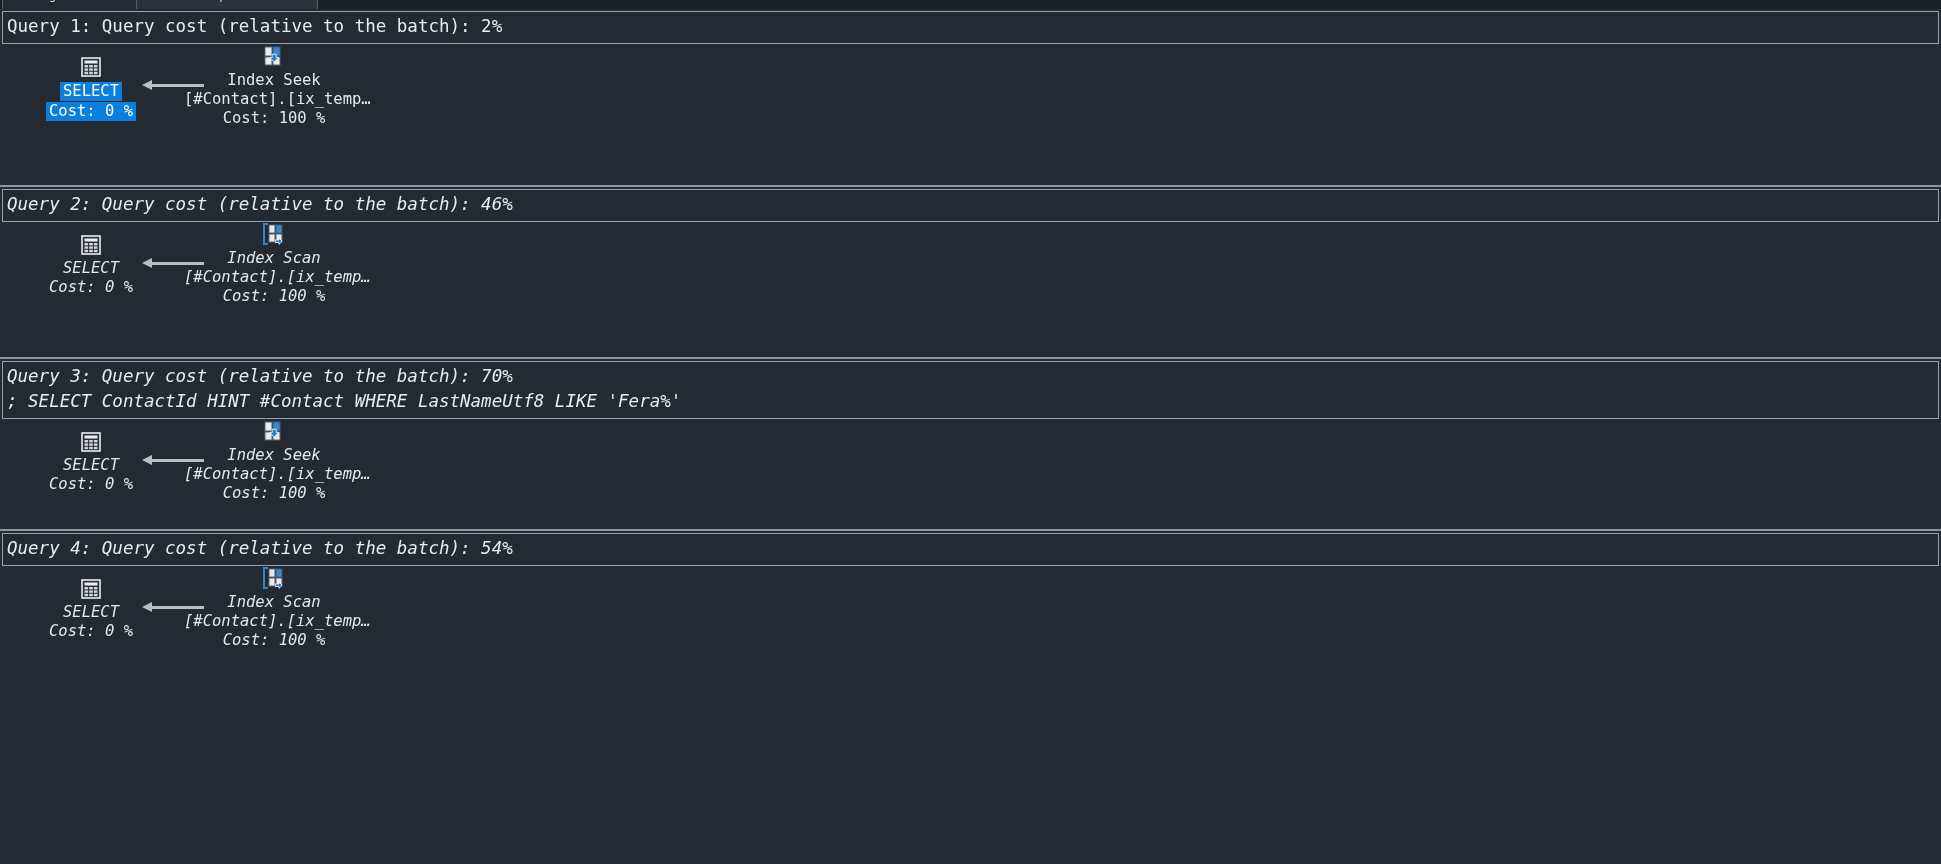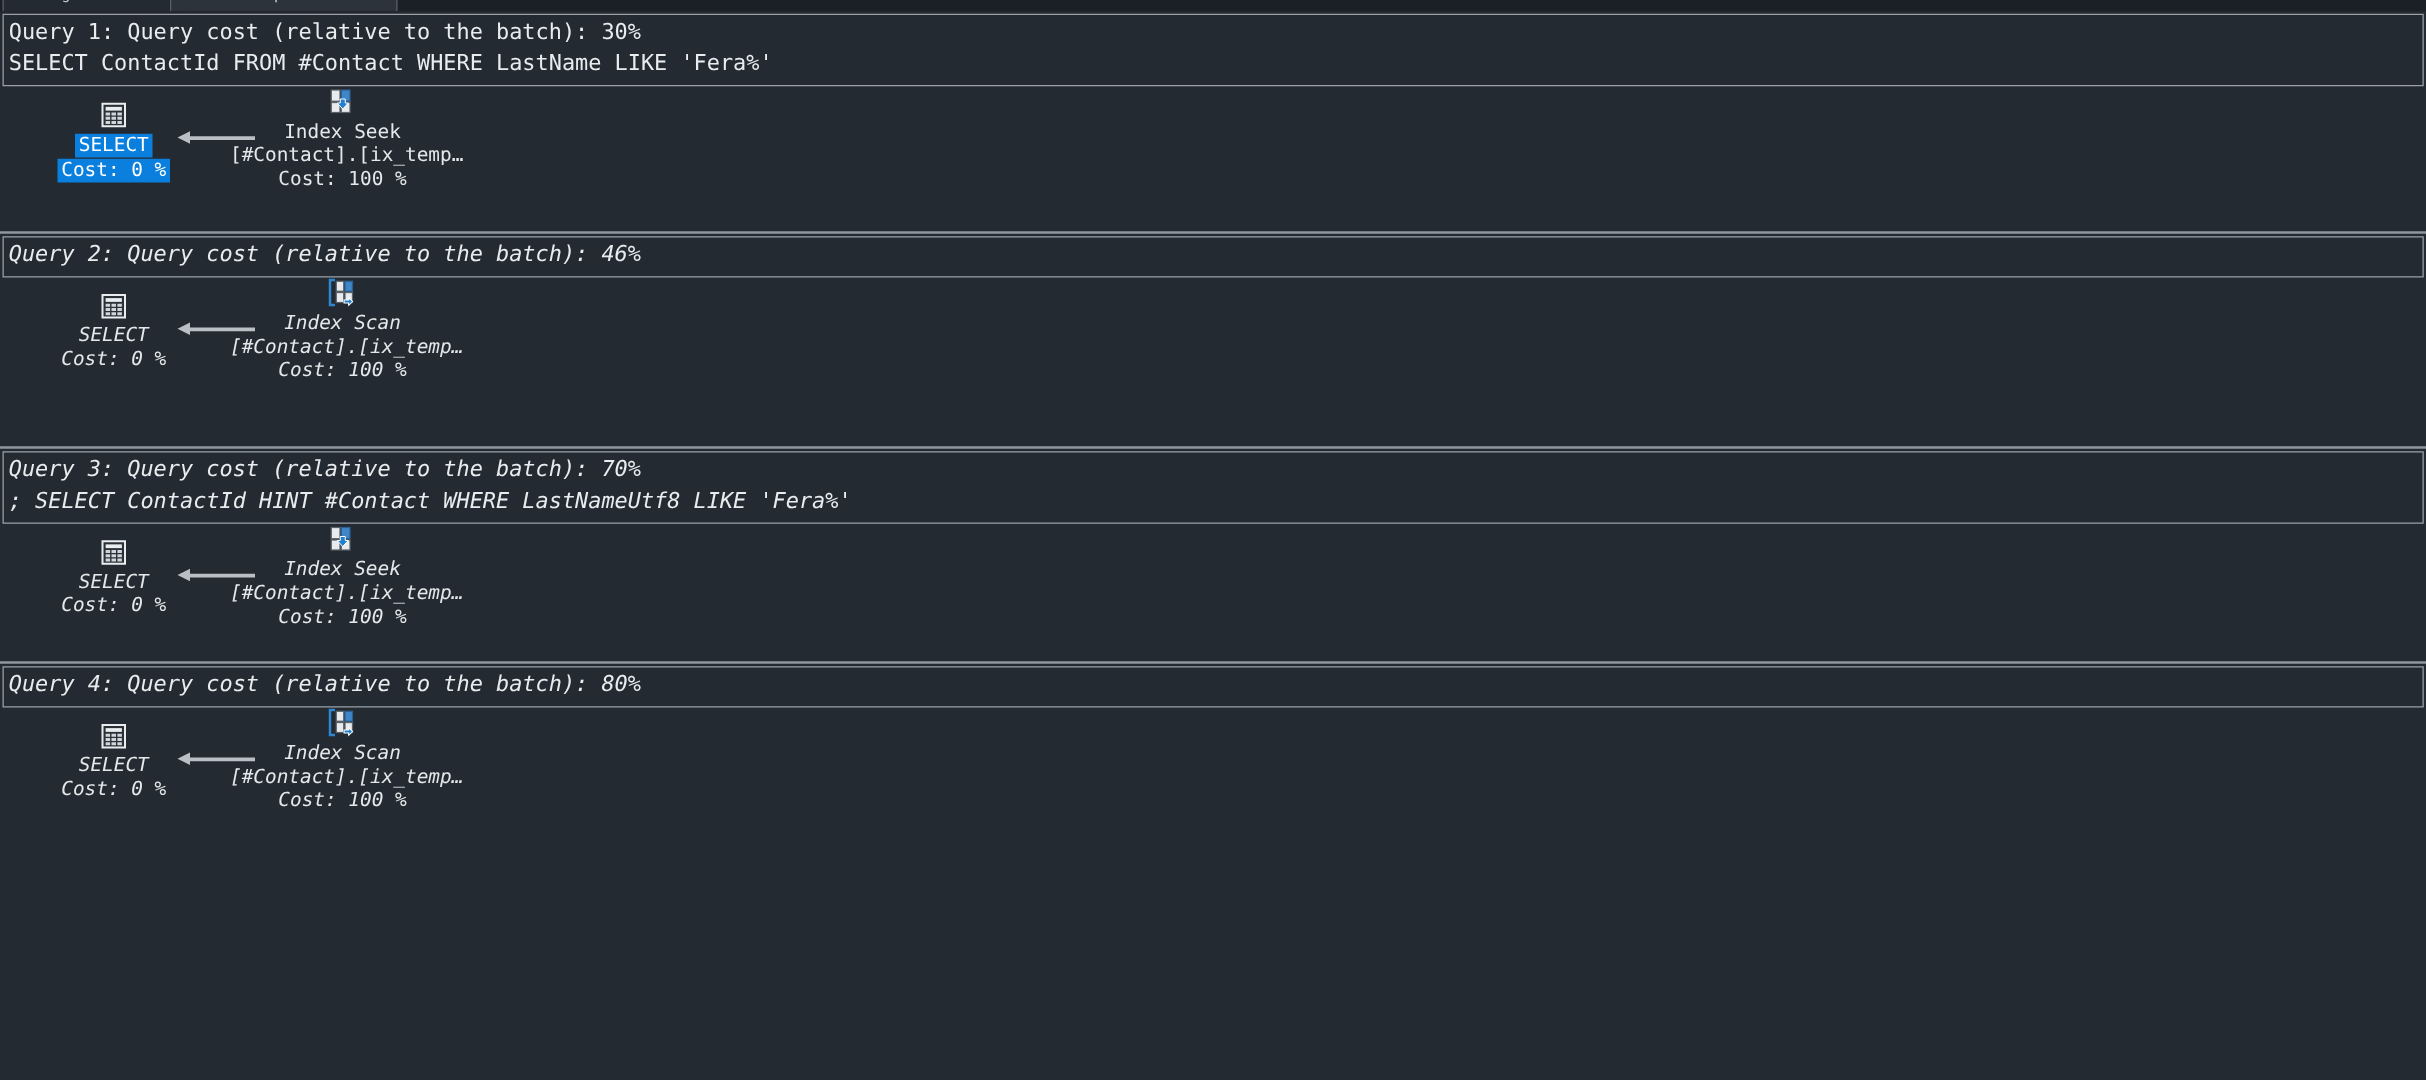--- a/index.html
+++ b/index.html
@@ -74,22 +74,21 @@
     </div>
     <div class="tab sel" style="left:136px;width:160px;">
       <span>Execution plan</span>
     </div>
   </div>
 
   <div class="pane">
 
     <div class="qblock" style="height:174px;">
       <div class="qhead">
-        <div class="qline">Query 1: Query cost (relative to the batch): 30%</div>
-        <div class="qline">SELECT ContactId FROM #Contact WHERE LastName LIKE 'Fera%'</div>
+        <div class="qline">Query 1: Query cost (relative to the batch): 2%</div>
       </div>
       <div class="plan">
 
         <div class="node" style="left:6px;top:10px;width:96px;">
           <span class="nodeicon">
             <svg width="26" height="26" viewBox="0 0 26 26">
               <rect x="4" y="4" width="18" height="18" fill="#2b3036" stroke="#e9edf0" stroke-width="1.6"></rect>
               <rect x="6.5" y="6.5" width="13" height="3" fill="#e9edf0"></rect>
               <g fill="#cfd5da">
                 <rect x="6.5" y="11" width="3.6" height="2.4"></rect>
@@ -227,21 +226,21 @@
           </span>
           <span class="nodetext" style="display:block;">Index Seek</span>
           <span class="nodetext" style="display:block;">[#Contact].[ix_temp…</span>
           <span class="nodetext" style="display:block;">Cost: 100 %</span>
         </div>
       </div>
     </div>
 
     <div class="qblock" style="height:172px;">
       <div class="qhead">
-        <div class="qline">Query 4: Query cost (relative to the batch): 80%</div>
+        <div class="qline">Query 4: Query cost (relative to the batch): 54%</div>
       </div>
       <div class="plan">
 
         <div class="node" style="left:6px;top:10px;width:96px;">
           <span class="nodeicon">
             <svg width="26" height="26" viewBox="0 0 26 26">
               <rect x="4" y="4" width="18" height="18" fill="#2b3036" stroke="#e9edf0" stroke-width="1.6"></rect>
               <rect x="6.5" y="6.5" width="13" height="3" fill="#e9edf0"></rect>
               <g fill="#cfd5da">
                 <rect x="6.5" y="11" width="3.6" height="2.4"></rect>

